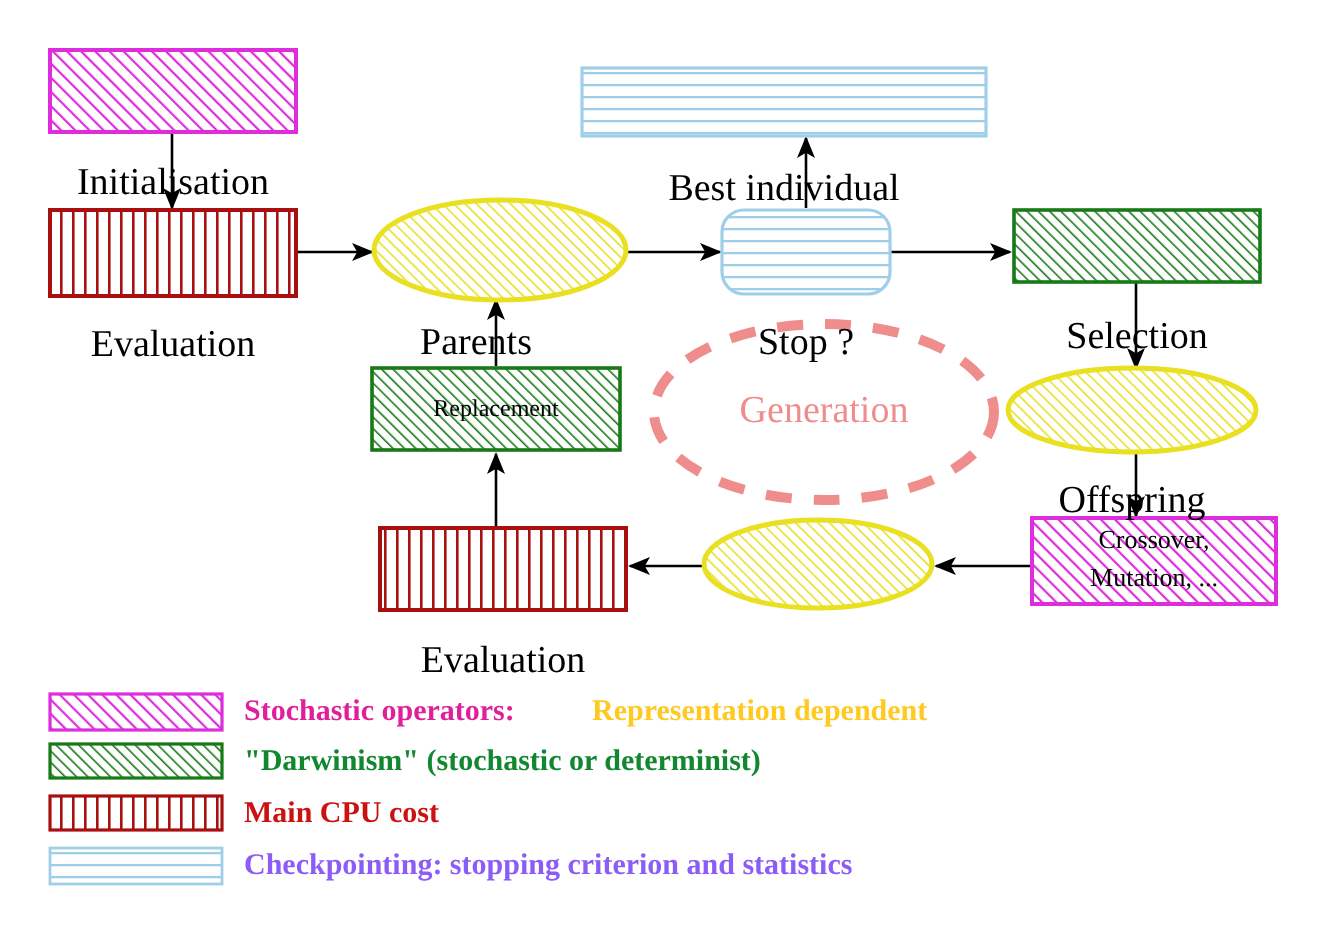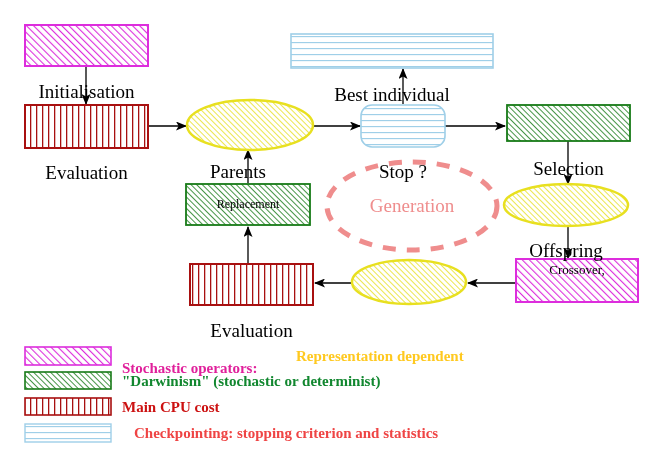--- a/index.html
+++ b/index.html
@@ -124,30 +124,31 @@
 
   <div class="nodelabel lbl-big" style="left:291px;top:32px;width:202px;height:34px;text-align:right;">Best individual</div>
 
   <div class="nodelabel lbl-big" style="left:361px;top:105px;width:84px;height:42px;">Stop ?</div>
 
   <div class="nodelabel lbl-big" style="left:507px;top:105px;width:123px;height:36px;">Selection</div>
 
   <div class="nodelabel lbl-big" style="left:504px;top:184px;width:124px;height:42px;">Offspring</div>
 
   <div class="nodelabel lbl-small" style="left:516px;top:260px;width:122px;height:20px;">Crossover,</div>
+  <div class="nodelabel lbl-small" style="left:516px;top:279px;width:122px;height:20px;">Mutation, ...</div>
 
 
   <div class="nodelabel lbl-big" style="left:190px;top:264px;width:123px;height:41px;">Evaluation</div>
 
   <div class="nodelabel lbl-mid" style="left:186px;top:184px;width:124px;height:41px;">Replacement</div>
 
   <div class="nodelabel lbl-gen" style="left:327px;top:186px;width:170px;height:40px;">Generation</div>
 
-  <div class="legend-text" style="left:122px;top:348px;color:#e0209b;margin-top:12px;">Stochastic operators:</div>
+  <div class="legend-text" style="left:122px;top:348px;color:#e0209b;">Stochastic operators:</div>
   <div class="legend-text" style="left:296px;top:348px;color:#ffc920;">Representation dependent</div>
 
   <div class="legend-text" style="left:122px;top:373px;color:#11872f;">"Darwinism" (stochastic or determinist)</div>
 
   <div class="legend-text" style="left:122px;top:399px;color:#cc1111;">Main CPU cost</div>
 
-  <div class="legend-text" style="left:122px;top:425px;color:#ef4444;margin-left:12px;">Checkpointing: stopping criterion and statistics</div>
+  <div class="legend-text" style="left:122px;top:425px;color:#8b5cf6;">Checkpointing: stopping criterion and statistics</div>
 
 </div>
 
 </body></html>

